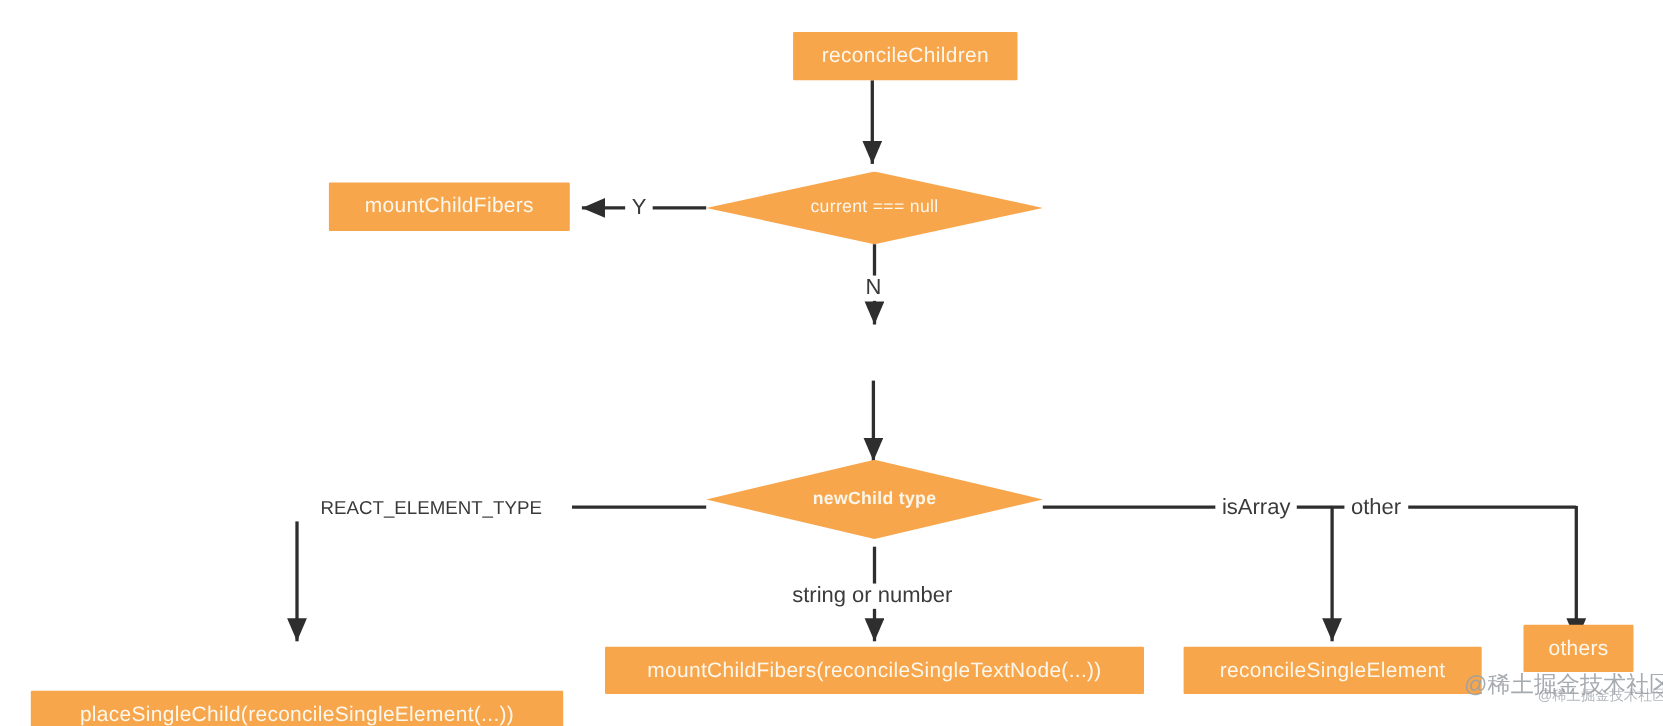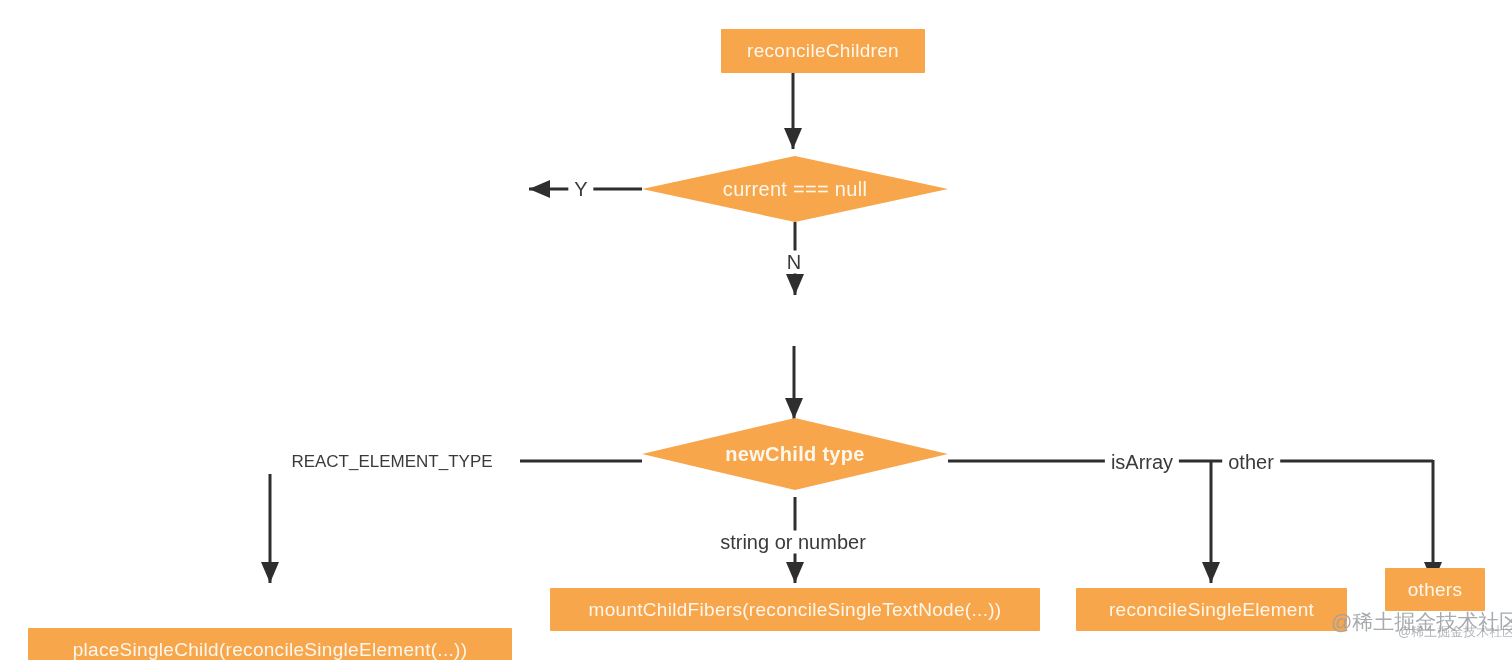--- a/index.html
+++ b/index.html
@@ -34,21 +34,21 @@
   }
   .node.diamond .dshape {
     position: absolute;
     left: 0; top: 0; right: 0; bottom: 0;
     background: #F8A64C;
     clip-path: polygon(50% 0%, 100% 50%, 50% 100%, 0% 50%);
   }
   .node.diamond .dlabel {
     position: relative;
     z-index: 1;
-    font-size: 20px;
+    font-size: 16px;
   }
   .edge-label {
     position: absolute;
     transform: translate(-50%, -50%);
     background: #ffffff;
     color: #3A3A3A;
     font-size: 20px;
     padding: 0 6px;
     z-index: 2;
     white-space: nowrap;
@@ -94,20 +94,21 @@
     <line x1="1433" y1="460" x2="1433" y2="583" stroke="#2E2E2E" stroke-width="3" marker-end="url(#ah)"></line>
   </svg>
 
   <div class="node box" style="left:684px; top:29px; width:204px; height:44px;margin-left:37px;">reconcileChildren</div>
 
   <div class="node diamond" style="left:642px; top:156px; width:306px; height:66px;">
     <span class="dshape"></span>
     <span class="dlabel">current === null</span>
   </div>
 
+  <div class="node box" style="left:299px; top:166px; width:219px; height:44px;">mountChildFibers</div>
 
 
   <div class="node diamond" style="left:642px; top:418px; width:306px; height:72px;font-weight:bold;">
     <span class="dshape"></span>
     <span class="dlabel">newChild type</span>
   </div>
 
   <div class="node box" style="left:28px; top:588px; width:484px; height:43px;margin-top:40px;">placeSingleChild(reconcileSingleElement(...))</div>
 
   <div class="node box" style="left:550px; top:588px; width:490px; height:43px;">mountChildFibers(reconcileSingleTextNode(...))</div>

